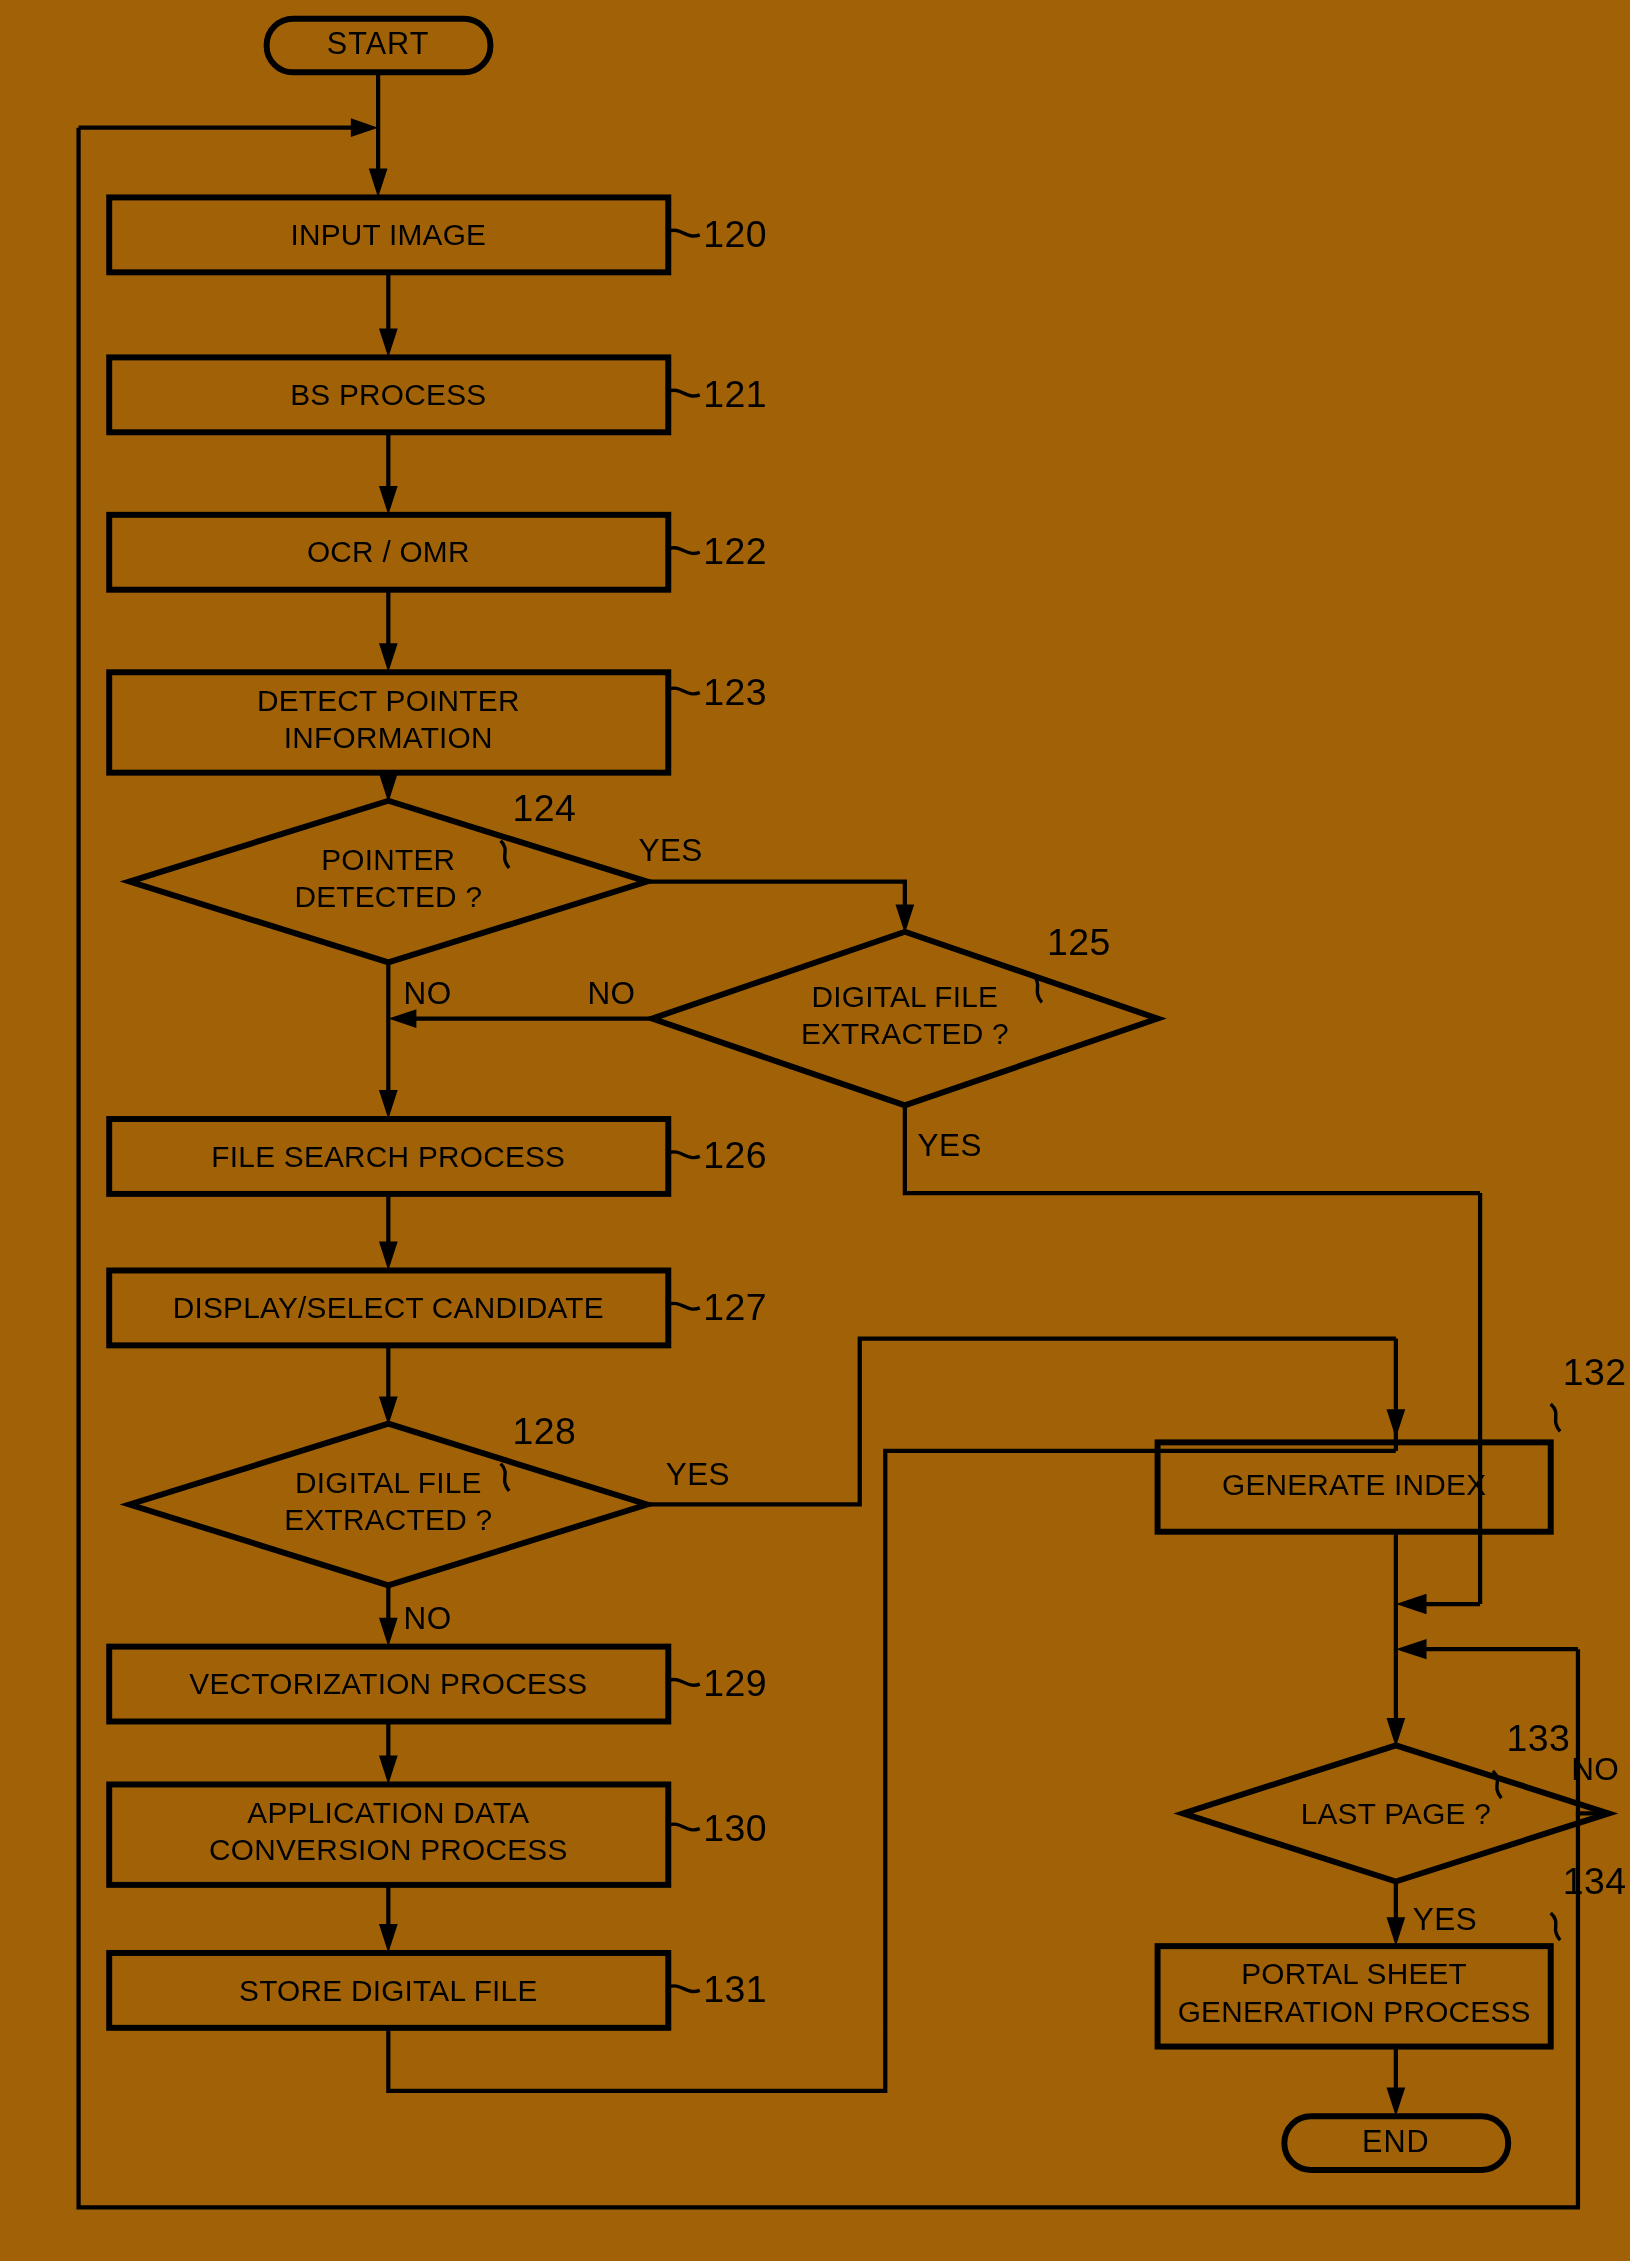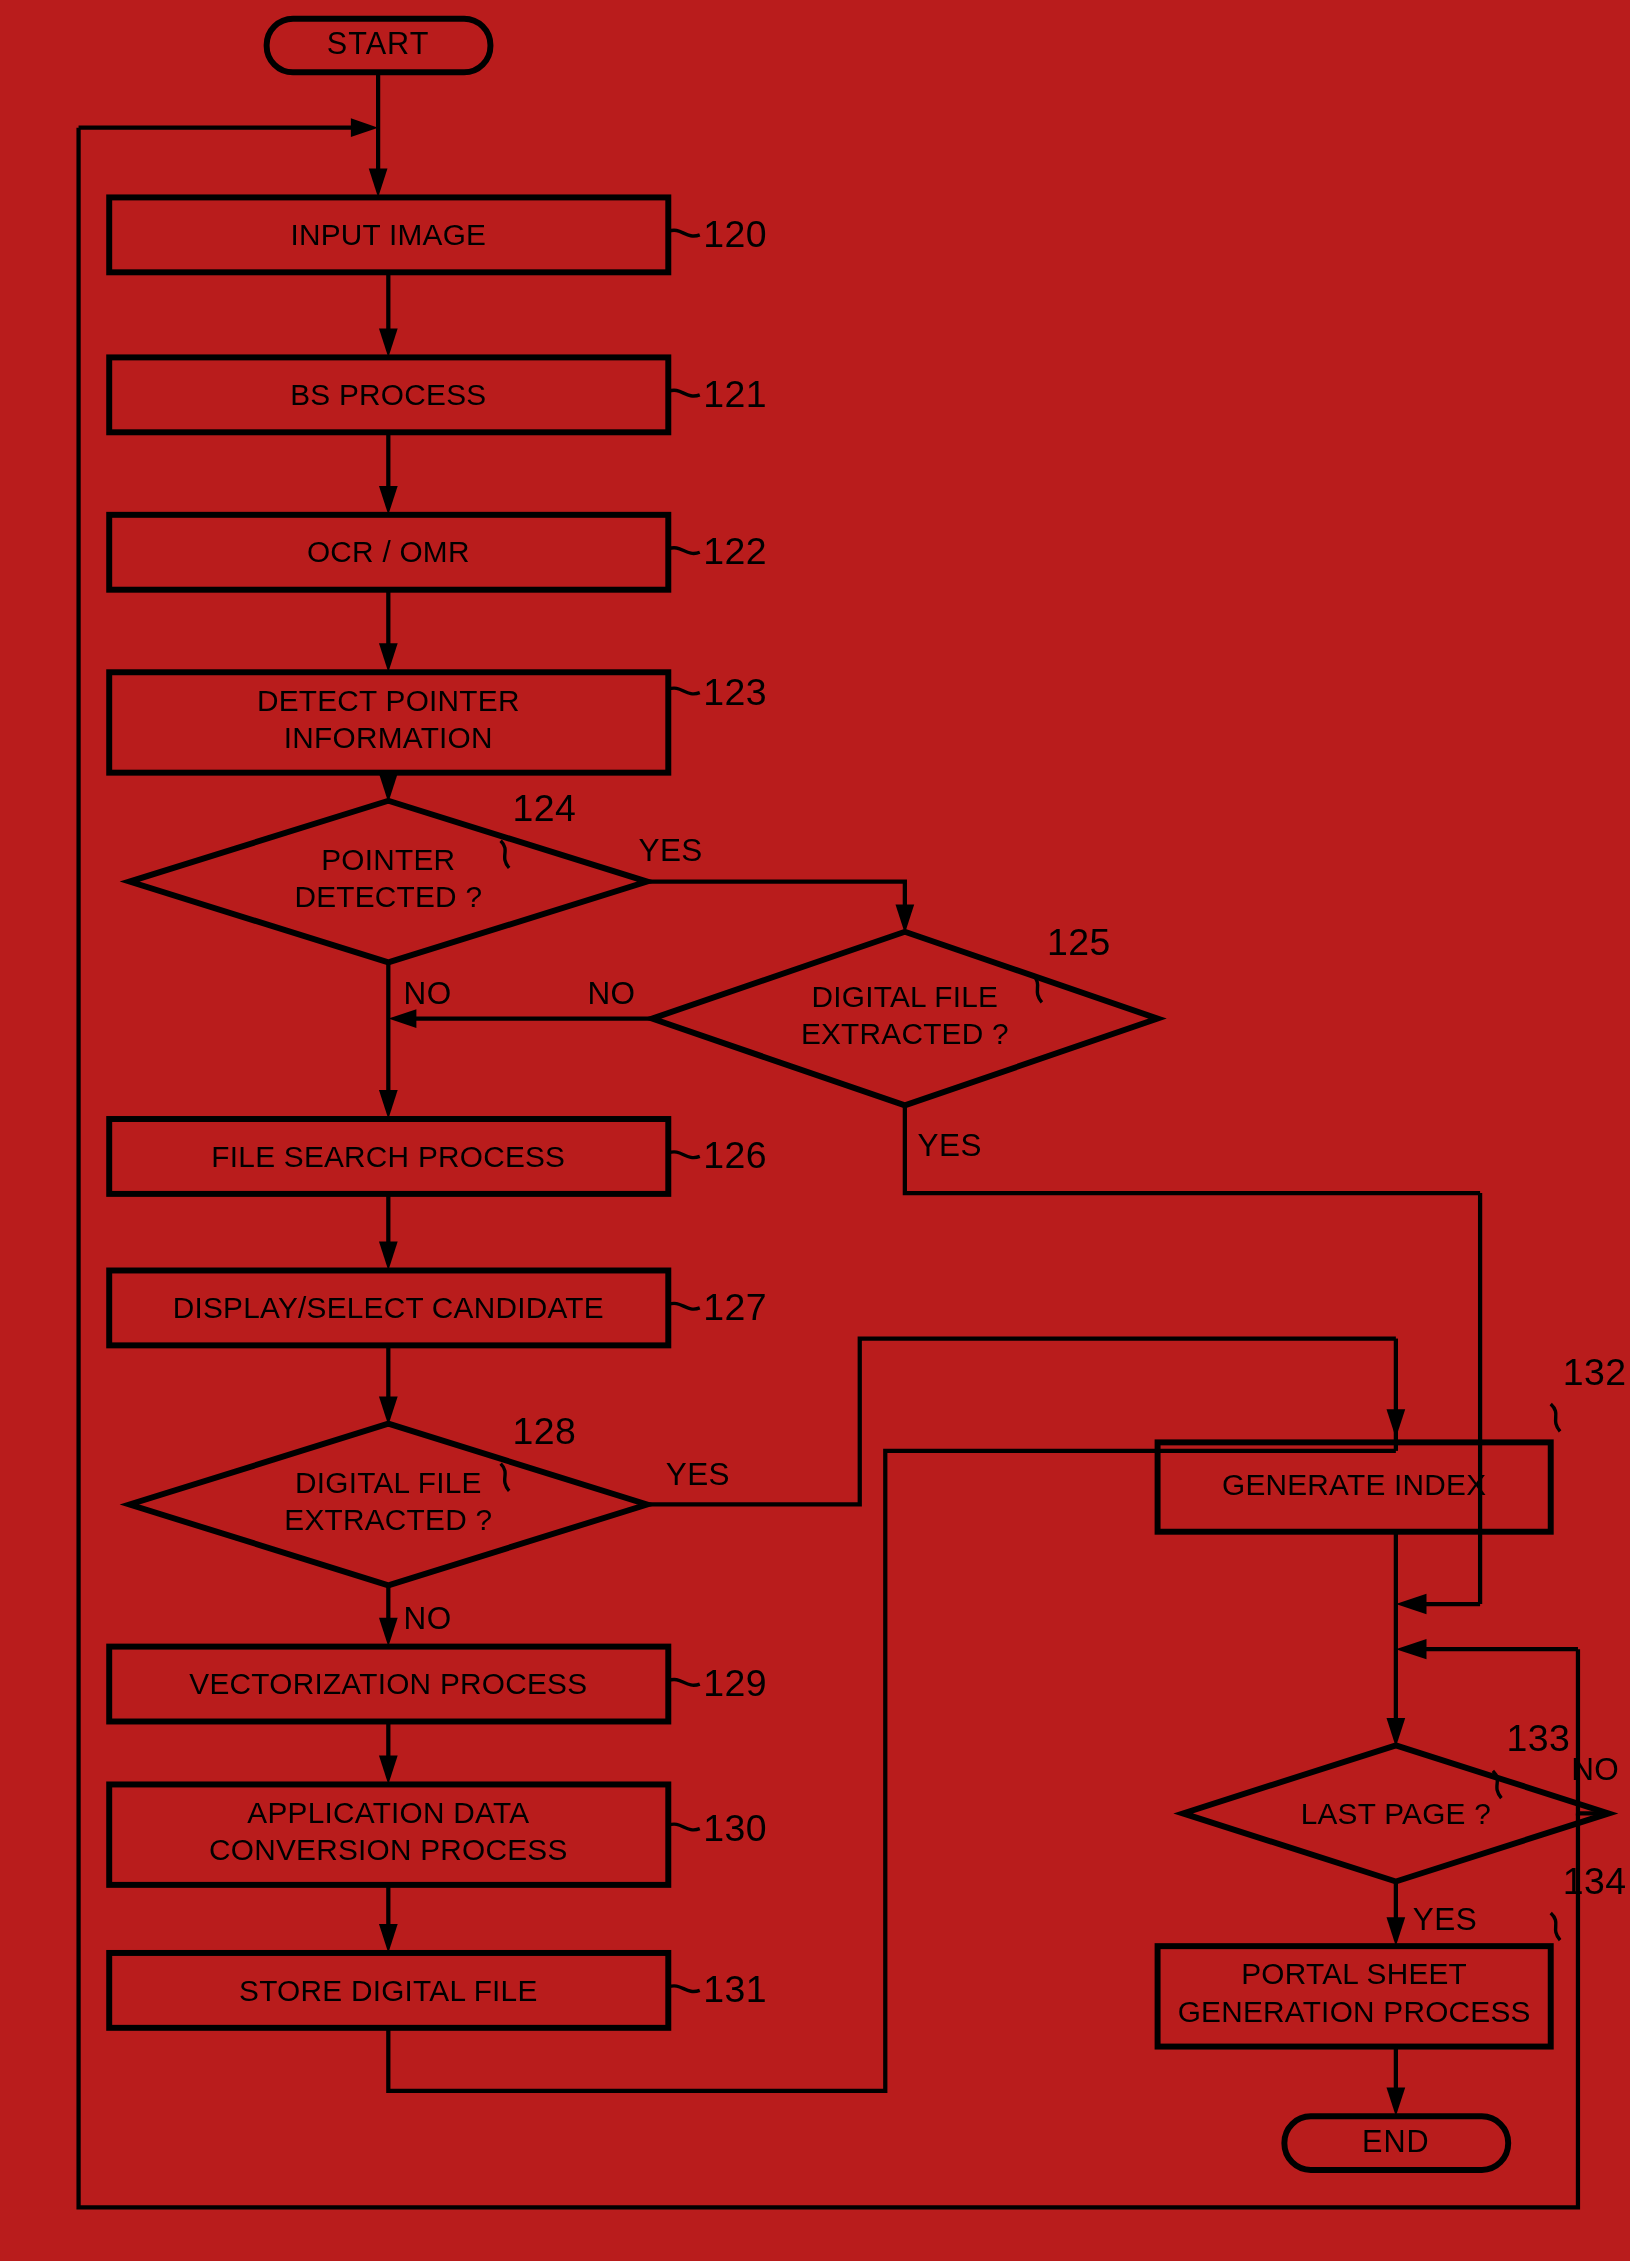--- a/index.html
+++ b/index.html
@@ -7,21 +7,21 @@
     padding: 0;
     background: #ffffff;
   }
   body {
     font-family: "Liberation Sans", sans-serif;
   }
   #canvas {
     position: relative;
     width: 1631px;
     height: 2261px;
-    background: #b91c1c;
+    background: #a16207;
     overflow: hidden;
   }
   svg.flow {
     position: absolute;
     top: 0;
     left: 0;
     width: 1631px;
     height: 2261px;
   }
   .shape-line {

